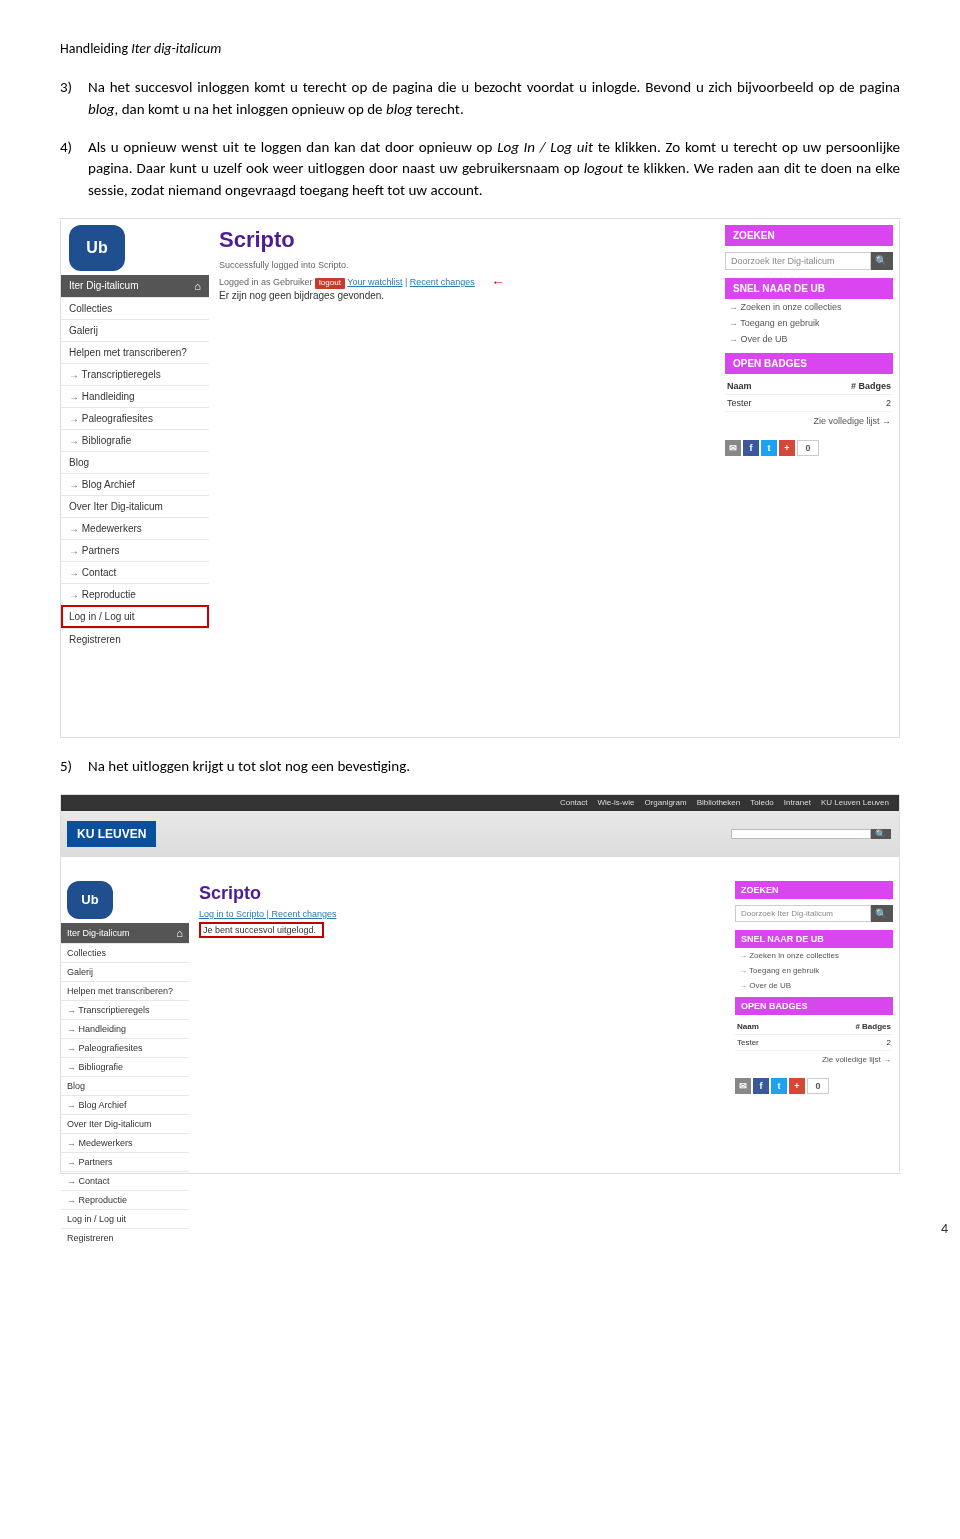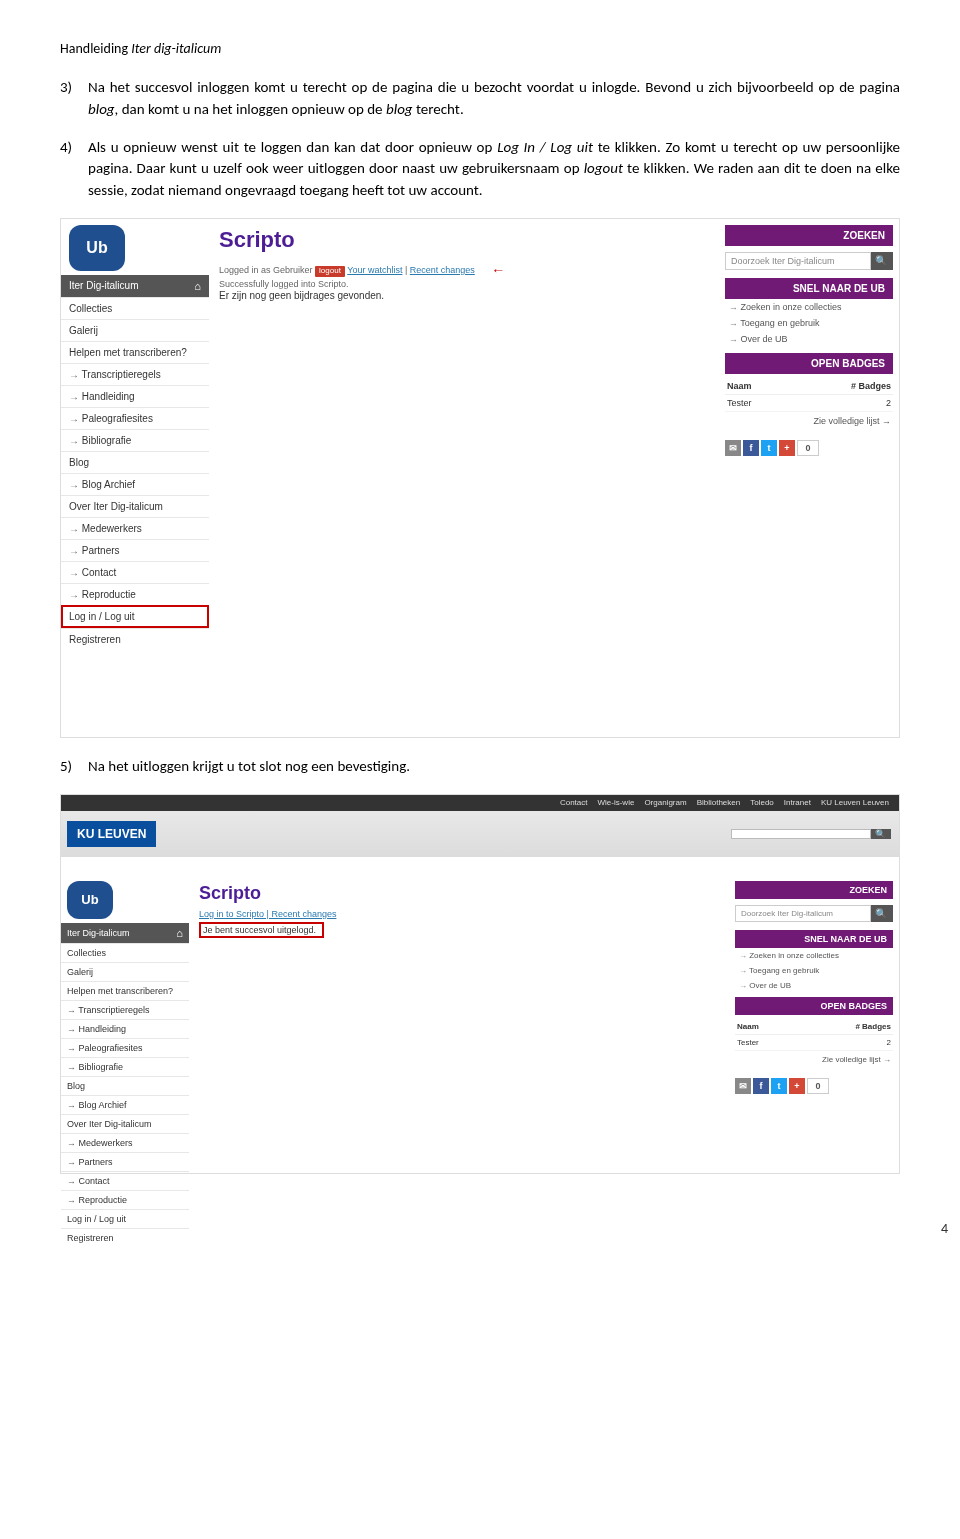--- a/index.html
+++ b/index.html
@@ -28,21 +28,21 @@
   .side-item.arrow::before { content: "→ "; color: #666; }
   .side-item.hl { border: 2px solid #c80000; padding: 4px 6px; }
 
   .scripto-title { font-size: 22px; font-weight: bold; color: #4c1d95; margin-bottom: 6px; }
   .smallgray { font-size: 9px; color: #666; line-height: 1.35; }
   .smallgray .link { color: #2a7ab0; text-decoration: underline; }
   .red-chip { display: inline-block; background: #c83a2a; color: #fff; font-size: 8px; padding: 0 4px; border-radius: 1px; }
   .red-arrow { color: #c80000; font-size: 14px; font-weight: bold; margin-left: 14px; }
   .ss1 .msg2 { font-size: 10px; color: #333; }
 
-  .panelhead { background: #701a75; color: #fff; font-size: 10px; font-weight: bold; padding: 5px 8px; text-align: right; }
+  .panelhead { background: #d946ef; color: #fff; font-size: 10px; font-weight: bold; padding: 5px 8px; }
   .searchrow { display: flex; margin: 6px 0 8px 0; }
   .searchrow .inp { flex: 1; border: 1px solid #ccc; padding: 3px 5px; font-size: 9px; color: #888; background: #fff; }
   .searchrow .btn { width: 22px; background: #555; color: #fff; display: flex; align-items: center; justify-content: center; font-size: 10px; }
   .rlink { font-size: 9px; color: #555; padding: 3px 0 3px 4px; }
   .rlink::before { content: "→ "; color: #888; }
   .badgetbl { width: 100%; font-size: 9px; margin-top: 4px; }
   .badgetbl .hdr { display: flex; justify-content: space-between; font-weight: bold; padding: 3px 2px; border-bottom: 1px solid #eee; }
   .badgetbl .row { display: flex; justify-content: space-between; padding: 3px 2px; border-bottom: 1px solid #f3f3f3; }
   .fullist { text-align: right; font-size: 9px; color: #555; padding: 4px 2px; }
   .fullist::after { content: " →"; }
@@ -118,29 +118,29 @@
           <div class="side-item arrow">Partners</div>
           <div class="side-item arrow">Contact</div>
           <div class="side-item arrow">Reproductie</div>
           <div class="side-item hl">Log in / Log uit</div>
           <div class="side-item">Registreren</div>
         </div>
     </div>
     <div class="midcol">
       <div class="scripto-title">Scripto</div>
       <div class="smallgray">
+        <div>Successfully logged into Scripto.</div>
         <div>
           <span>Logged in as Gebruiker </span><span class="red-chip">logout</span>
           <span> </span>
           <span class="link">Your watchlist</span>
           <span> | </span>
           <span class="link">Recent changes</span>
           <span class="red-arrow">←</span>
         </div>
-        <div>Successfully logged into Scripto.</div>
       </div>
       <div class="msg2">Er zijn nog geen bijdrages gevonden.</div>
     </div>
     <div class="rightcol">
       <div class="panelhead">ZOEKEN</div>
       <div class="searchrow">
         <div class="inp">Doorzoek Iter Dig-italicum</div>
         <div class="btn">
             <span>🔍</span>
           </div>

